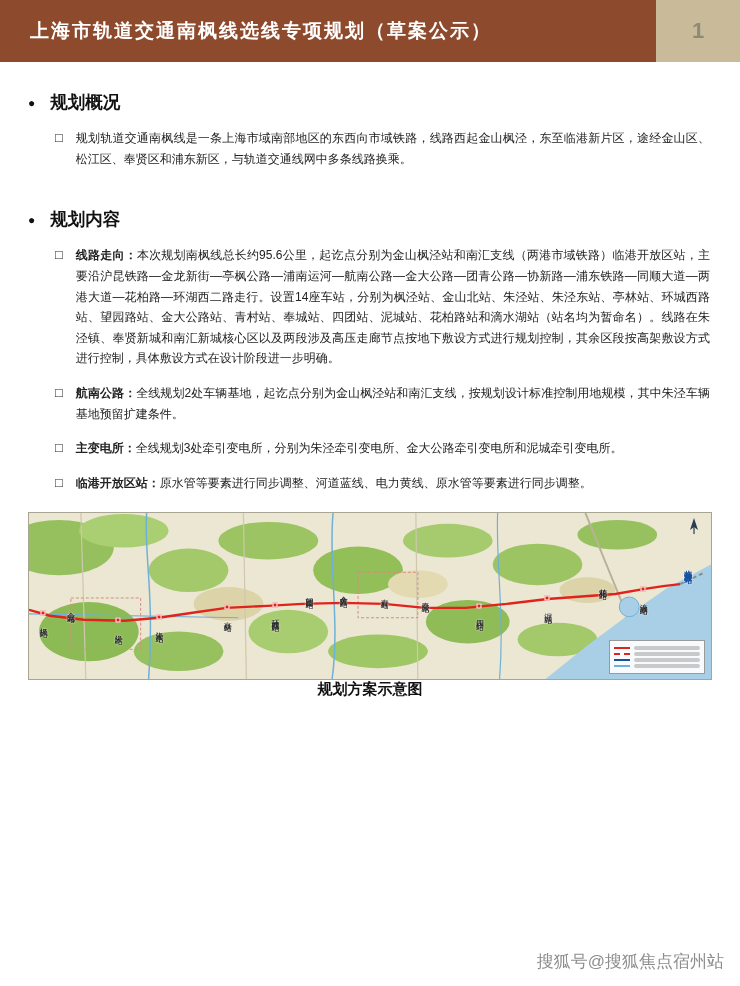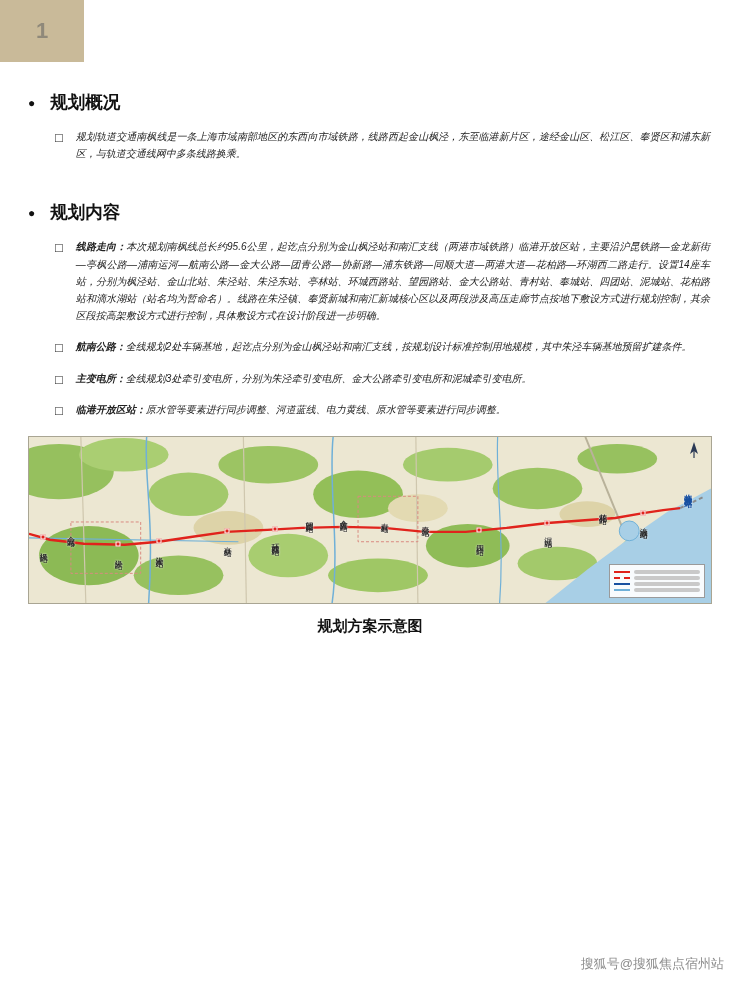--- a/index.html
+++ b/index.html
@@ -61,25 +61,24 @@
     margin-left: 27px;
   }
   .sq {
     font-size: 13px;
     font-weight: bold;
     padding-top: 3px;
     line-height: 1;
   }
   .item-text {
     flex: 1;
-    font-size: 10px;
+    font-size: 12px;
     line-height: 1.72;
     text-align: justify;
     color: #222;
-    font-style: italic;
   }
   .item-text .lbl { font-weight: bold; }
   
   .map-wrap {
     position: relative;
     margin: 18px 28px 0 28px;
     height: 168px;
     border: 1px solid #a9a593;
     background: #ece7d2;
     overflow: hidden;
@@ -120,38 +119,40 @@
   .legend-row { display: flex; align-items: center; gap: 4px; margin: 2px 0; }
   .legend-swatch { width: 16px; height: 0; border-top-width: 2px; }
   .legend-bar { flex: 1; height: 4px; background: #c9c9c9; border-radius: 2px; }
   .north {
     position: absolute; top: 4px; right: 10px; z-index: 4;
   }
   .map-caption {
     text-align: center;
     font-weight: bold;
     font-size: 15px;
-    margin-top: 13px;
     color: #111;
   }
   .watermark {
     position: absolute;
     right: 16px;
     bottom: 13px;
-    font-size: 13px;
+    font-size: 17px;
     color: #8d8d8d;
     margin-left: 44px;
   }
 </style>
 </head>
 <body>
 
 <div class="page">
 
   <div class="header">
+    <div class="header-main">
+      <div class="header-title">上海市轨道交通南枫线选线专项规划（草案公示）</div>
+    </div>
     <div class="header-tab">1</div>
   </div>
 
   <div class="content">
 
     <div class="section-title first">
       <span class="dot">●</span>
       <span>规划概况</span>
     </div>
     <div class="item">

